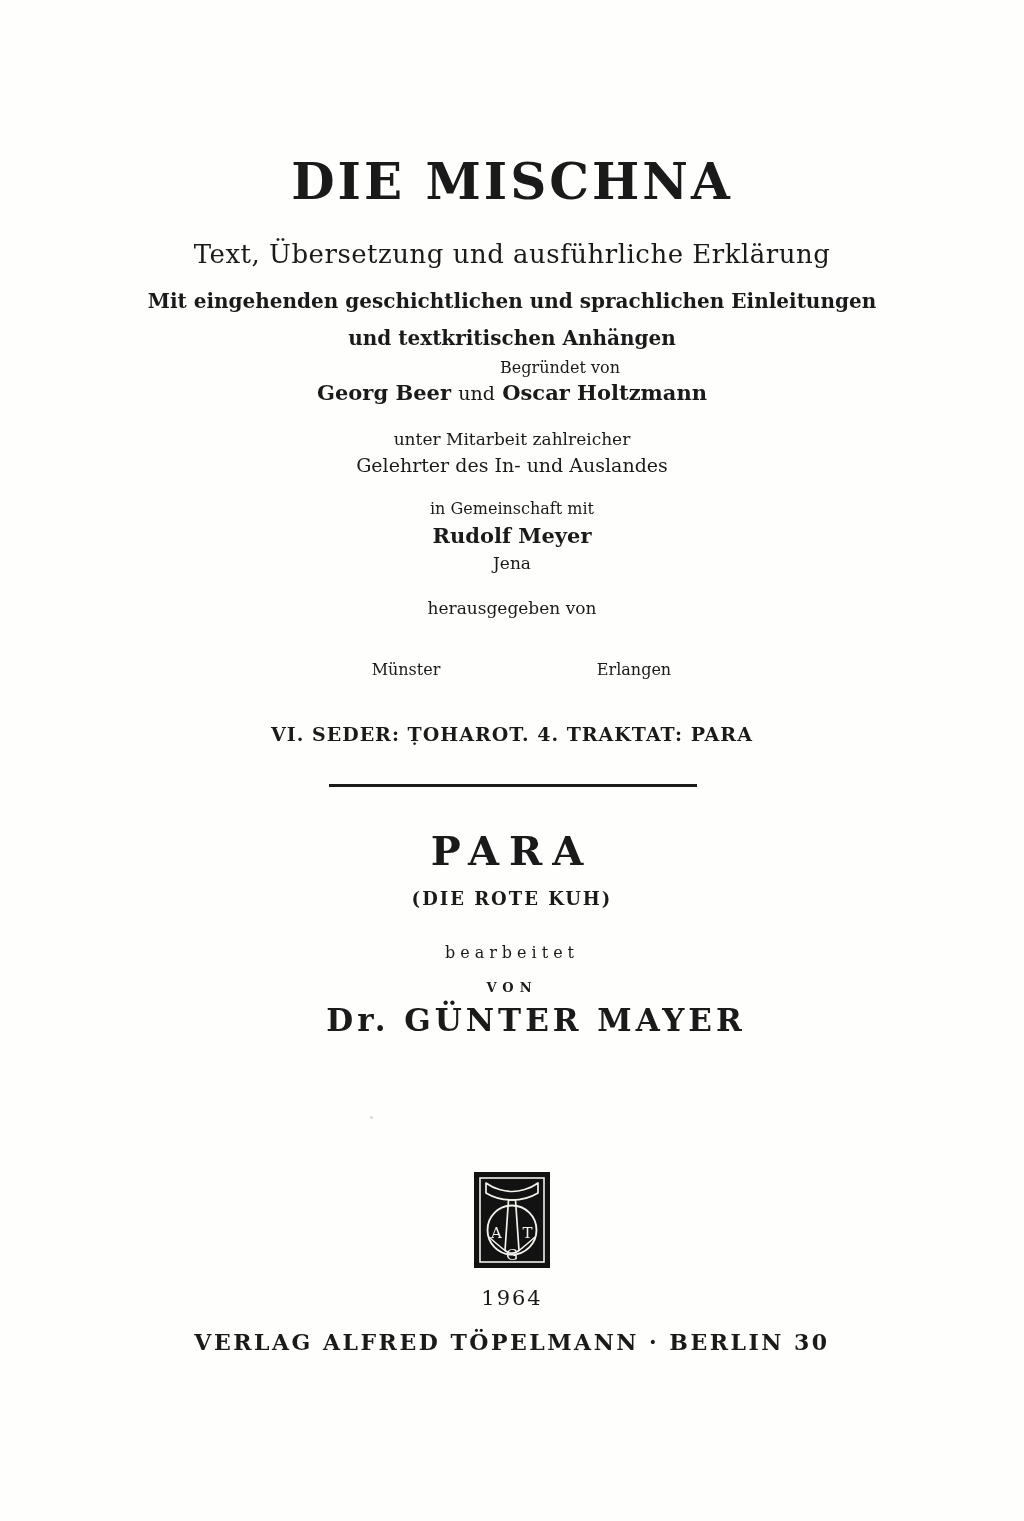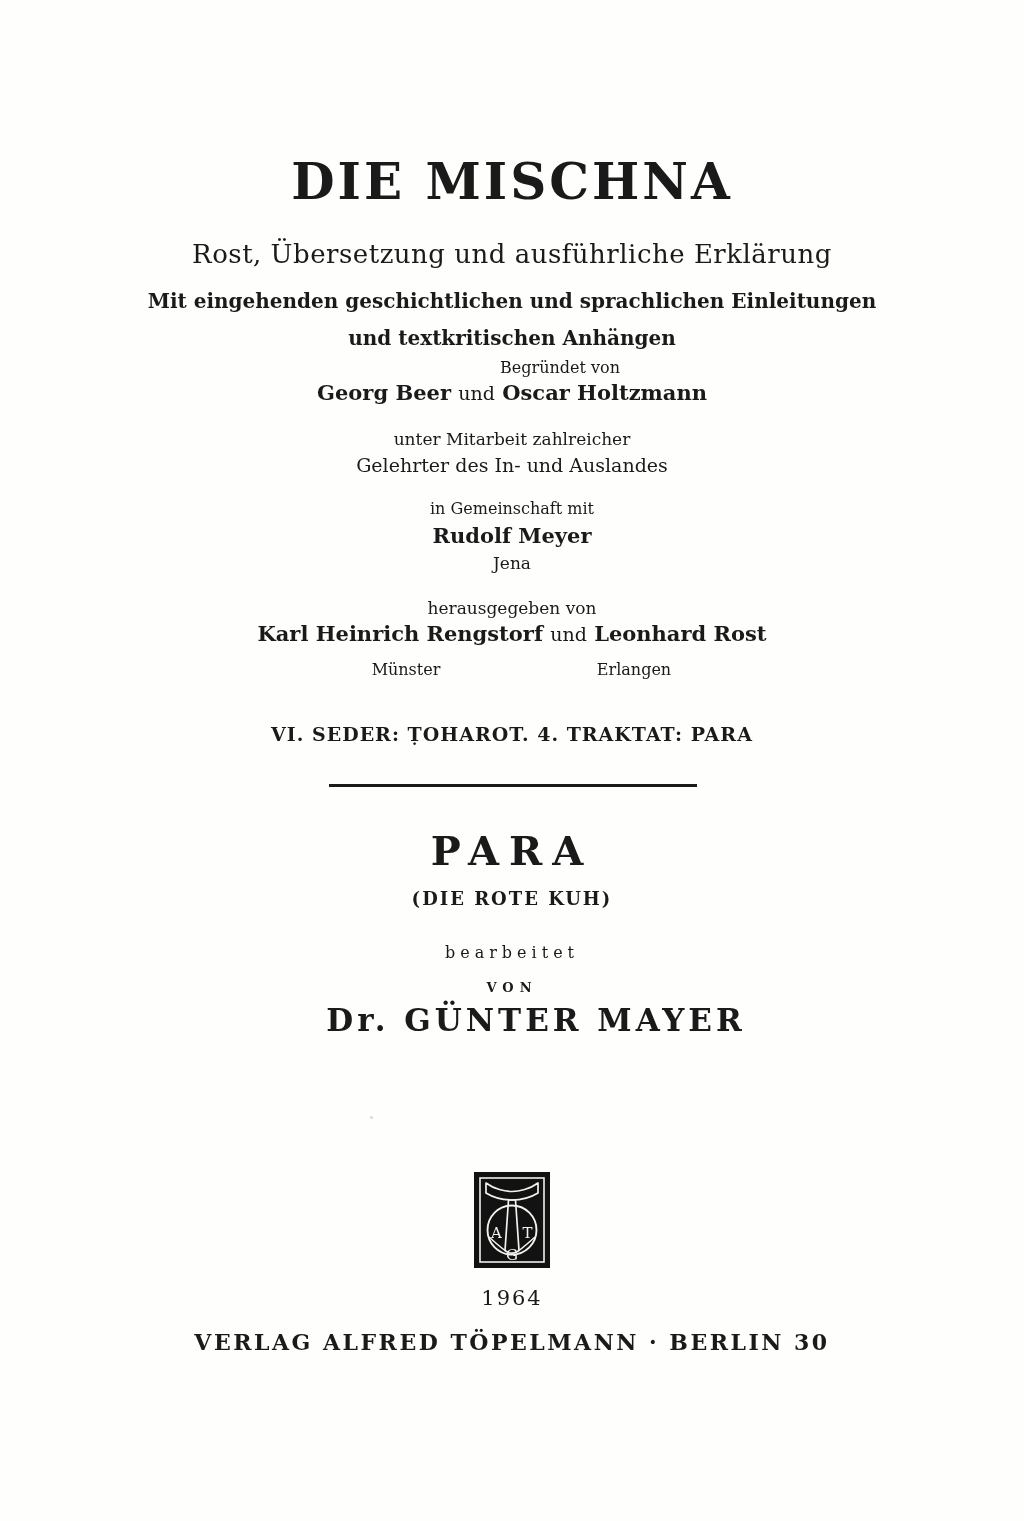--- a/index.html
+++ b/index.html
@@ -74,37 +74,36 @@
   .imprint-year      { top: 1286px; font-size: 21px; letter-spacing: 2px; }
   .imprint-publisher { top: 1330px; font-size: 22px; font-weight: bold; letter-spacing: 2.5px; }
 </style>
 </head>
 <body>
 
 <div class="page">
 
   <h1 class="abs main-title">DIE MISCHNA</h1>
 
-  <div class="abs subtitle">Rost, Übersetzung und ausführliche Erklärung</div>
+  <div class="abs subtitle">Text, Übersetzung und ausführliche Erklärung</div>
 
   <div class="abs desc1">Mit eingehenden geschichtlichen und sprachlichen Einleitungen</div>
   <div class="abs desc2">und textkritischen Anhängen</div>
 
   <div class="abs founders-label">Begründet von</div>
   <div class="abs founders-names"><span>Georg Beer</span> <span class="conj">und</span> <span>Oscar Holtzmann</span></div>
 
   <div class="abs collab1">unter Mitarbeit zahlreicher</div>
   <div class="abs collab2">Gelehrter des In- und Auslandes</div>
 
   <div class="abs partner-label">in Gemeinschaft mit</div>
   <div class="abs partner-name">Rudolf Meyer</div>
   <div class="abs partner-place">Jena</div>
 
   <div class="abs editors-label">herausgegeben von</div>
-  <div class="abs editors-names"><span>Karl Heinrich Rengstorf</span> <span class="conj">und</span> <span>Leonhard Rost</span></div>
 
   <div class="abs places">
     <span class="place place-1">Münster</span>
     <span class="place place-2">Erlangen</span>
   </div>
 
   <div class="abs series-line">VI. SEDER: ṬOHAROT. 4. TRAKTAT: PARA</div>
 
   <div class="rule"></div>
 

